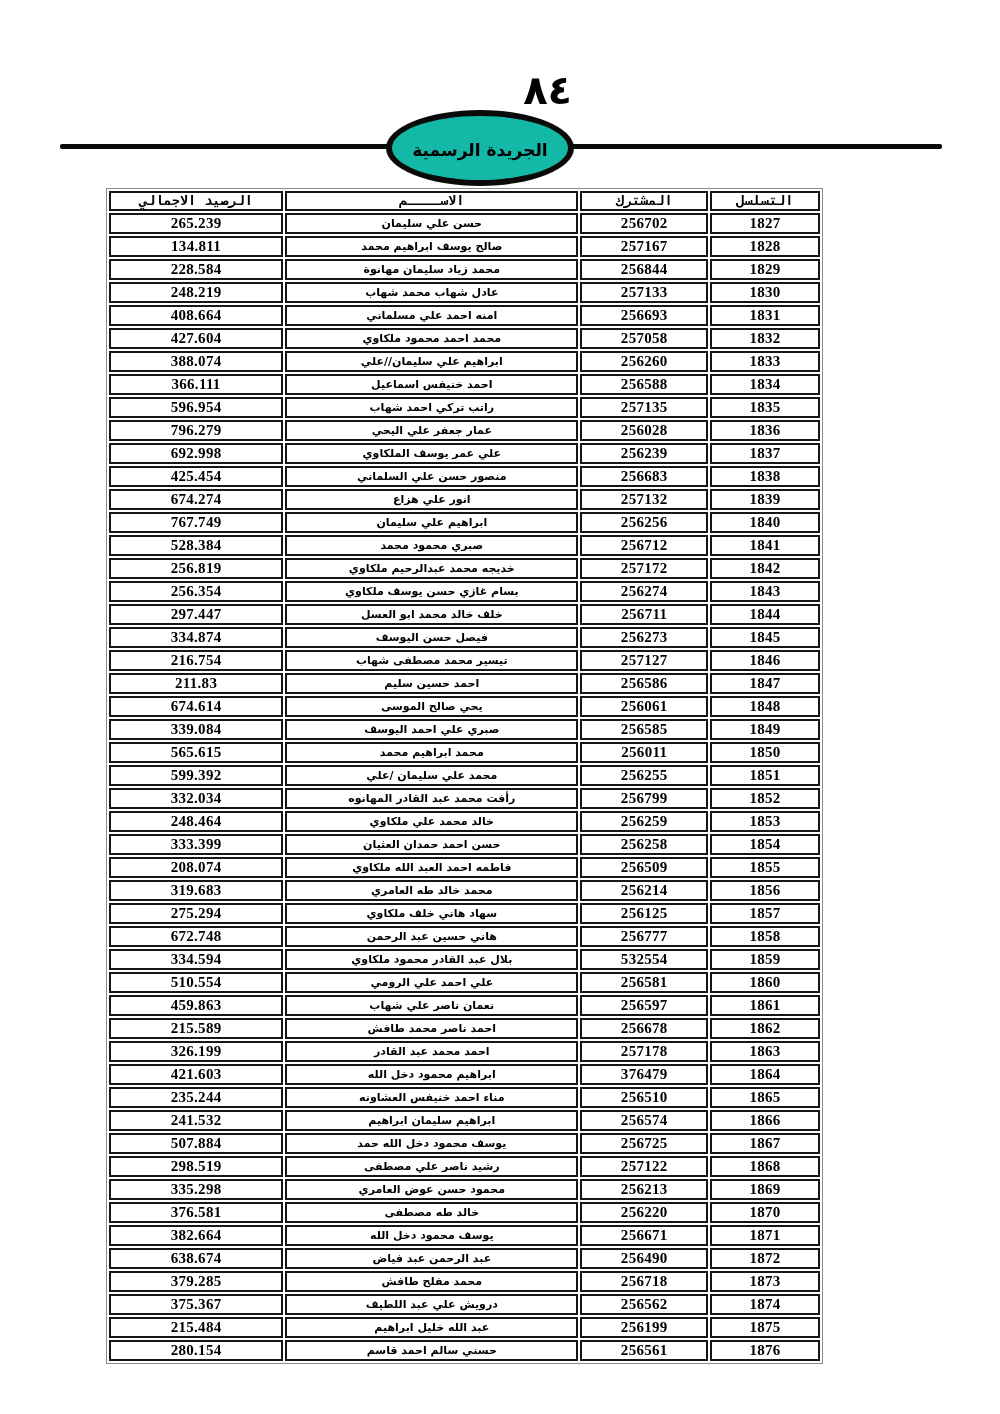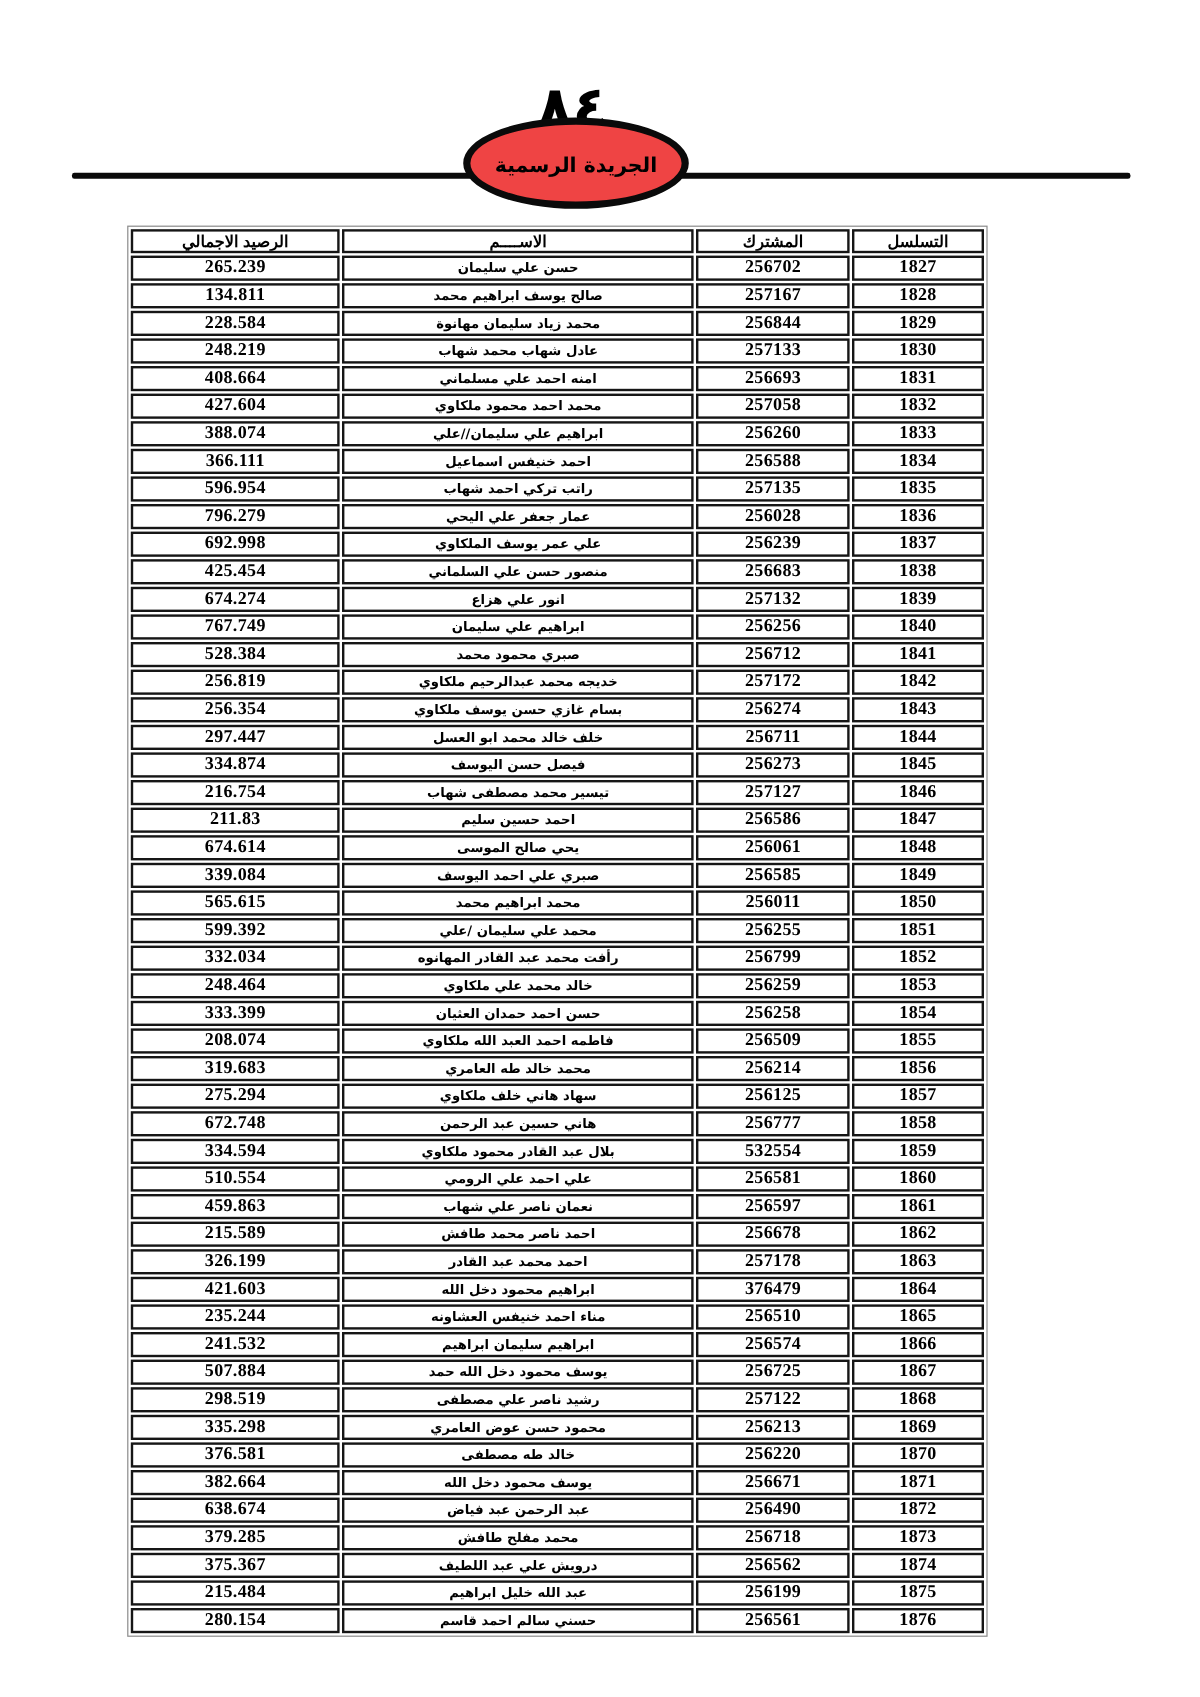--- a/index.html
+++ b/index.html
@@ -13,44 +13,44 @@
     position: relative;
     font-family: "Liberation Serif", "DejaVu Sans", serif;
     color: #000;
     overflow: hidden;
   }
   .page-number {
     position: absolute;
     top: 70px;
     left: 382px;
     width: 190px;
-    text-align: center;
+    text-align: right;
     font-family: "DejaVu Sans", sans-serif;
-    font-size: 48px;
+    font-size: 40px;
     font-weight: 900;
     line-height: 40px;
     direction: rtl;
   }
   .header-rule {
     position: absolute;
     top: 144px;
     left: 60px;
     width: 882px;
     height: 5px;
     background: #0a0a0a;
     border-radius: 2px;
     z-index: 1;
   }
   .gazette-ellipse {
     position: absolute;
-    top: 98px;
+    top: 110px;
     left: 386px;
     width: 188px;
     height: 76px;
-    background: #ef4444;
+    background: #14b8a6;
     border: 6px solid #0a0a0a;
     border-radius: 50%;
     z-index: 2;
     display: flex;
     align-items: center;
     justify-content: center;
     box-sizing: border-box;
   }
   .gazette-title {
     font-family: "DejaVu Sans", sans-serif;
@@ -78,21 +78,21 @@
     text-align: center;
     vertical-align: middle;
     height: 16px;
     padding: 0 2px;
     overflow: hidden;
     white-space: nowrap;
     background: #ffffff;
     font-weight: bold;
   }
   table.records th {
-    font-family: Liberation Sans, sans-serif;
+    font-family: Liberation Mono, monospace;
     font-size: 13.5px;
     line-height: 15px;
   }
   td.serial-cell, td.subscriber-cell, td.balance-cell {
     font-family: "Liberation Serif", serif;
     font-size: 15px;
     letter-spacing: 0.3px;
     direction: ltr;
   }
   td.name-cell {

